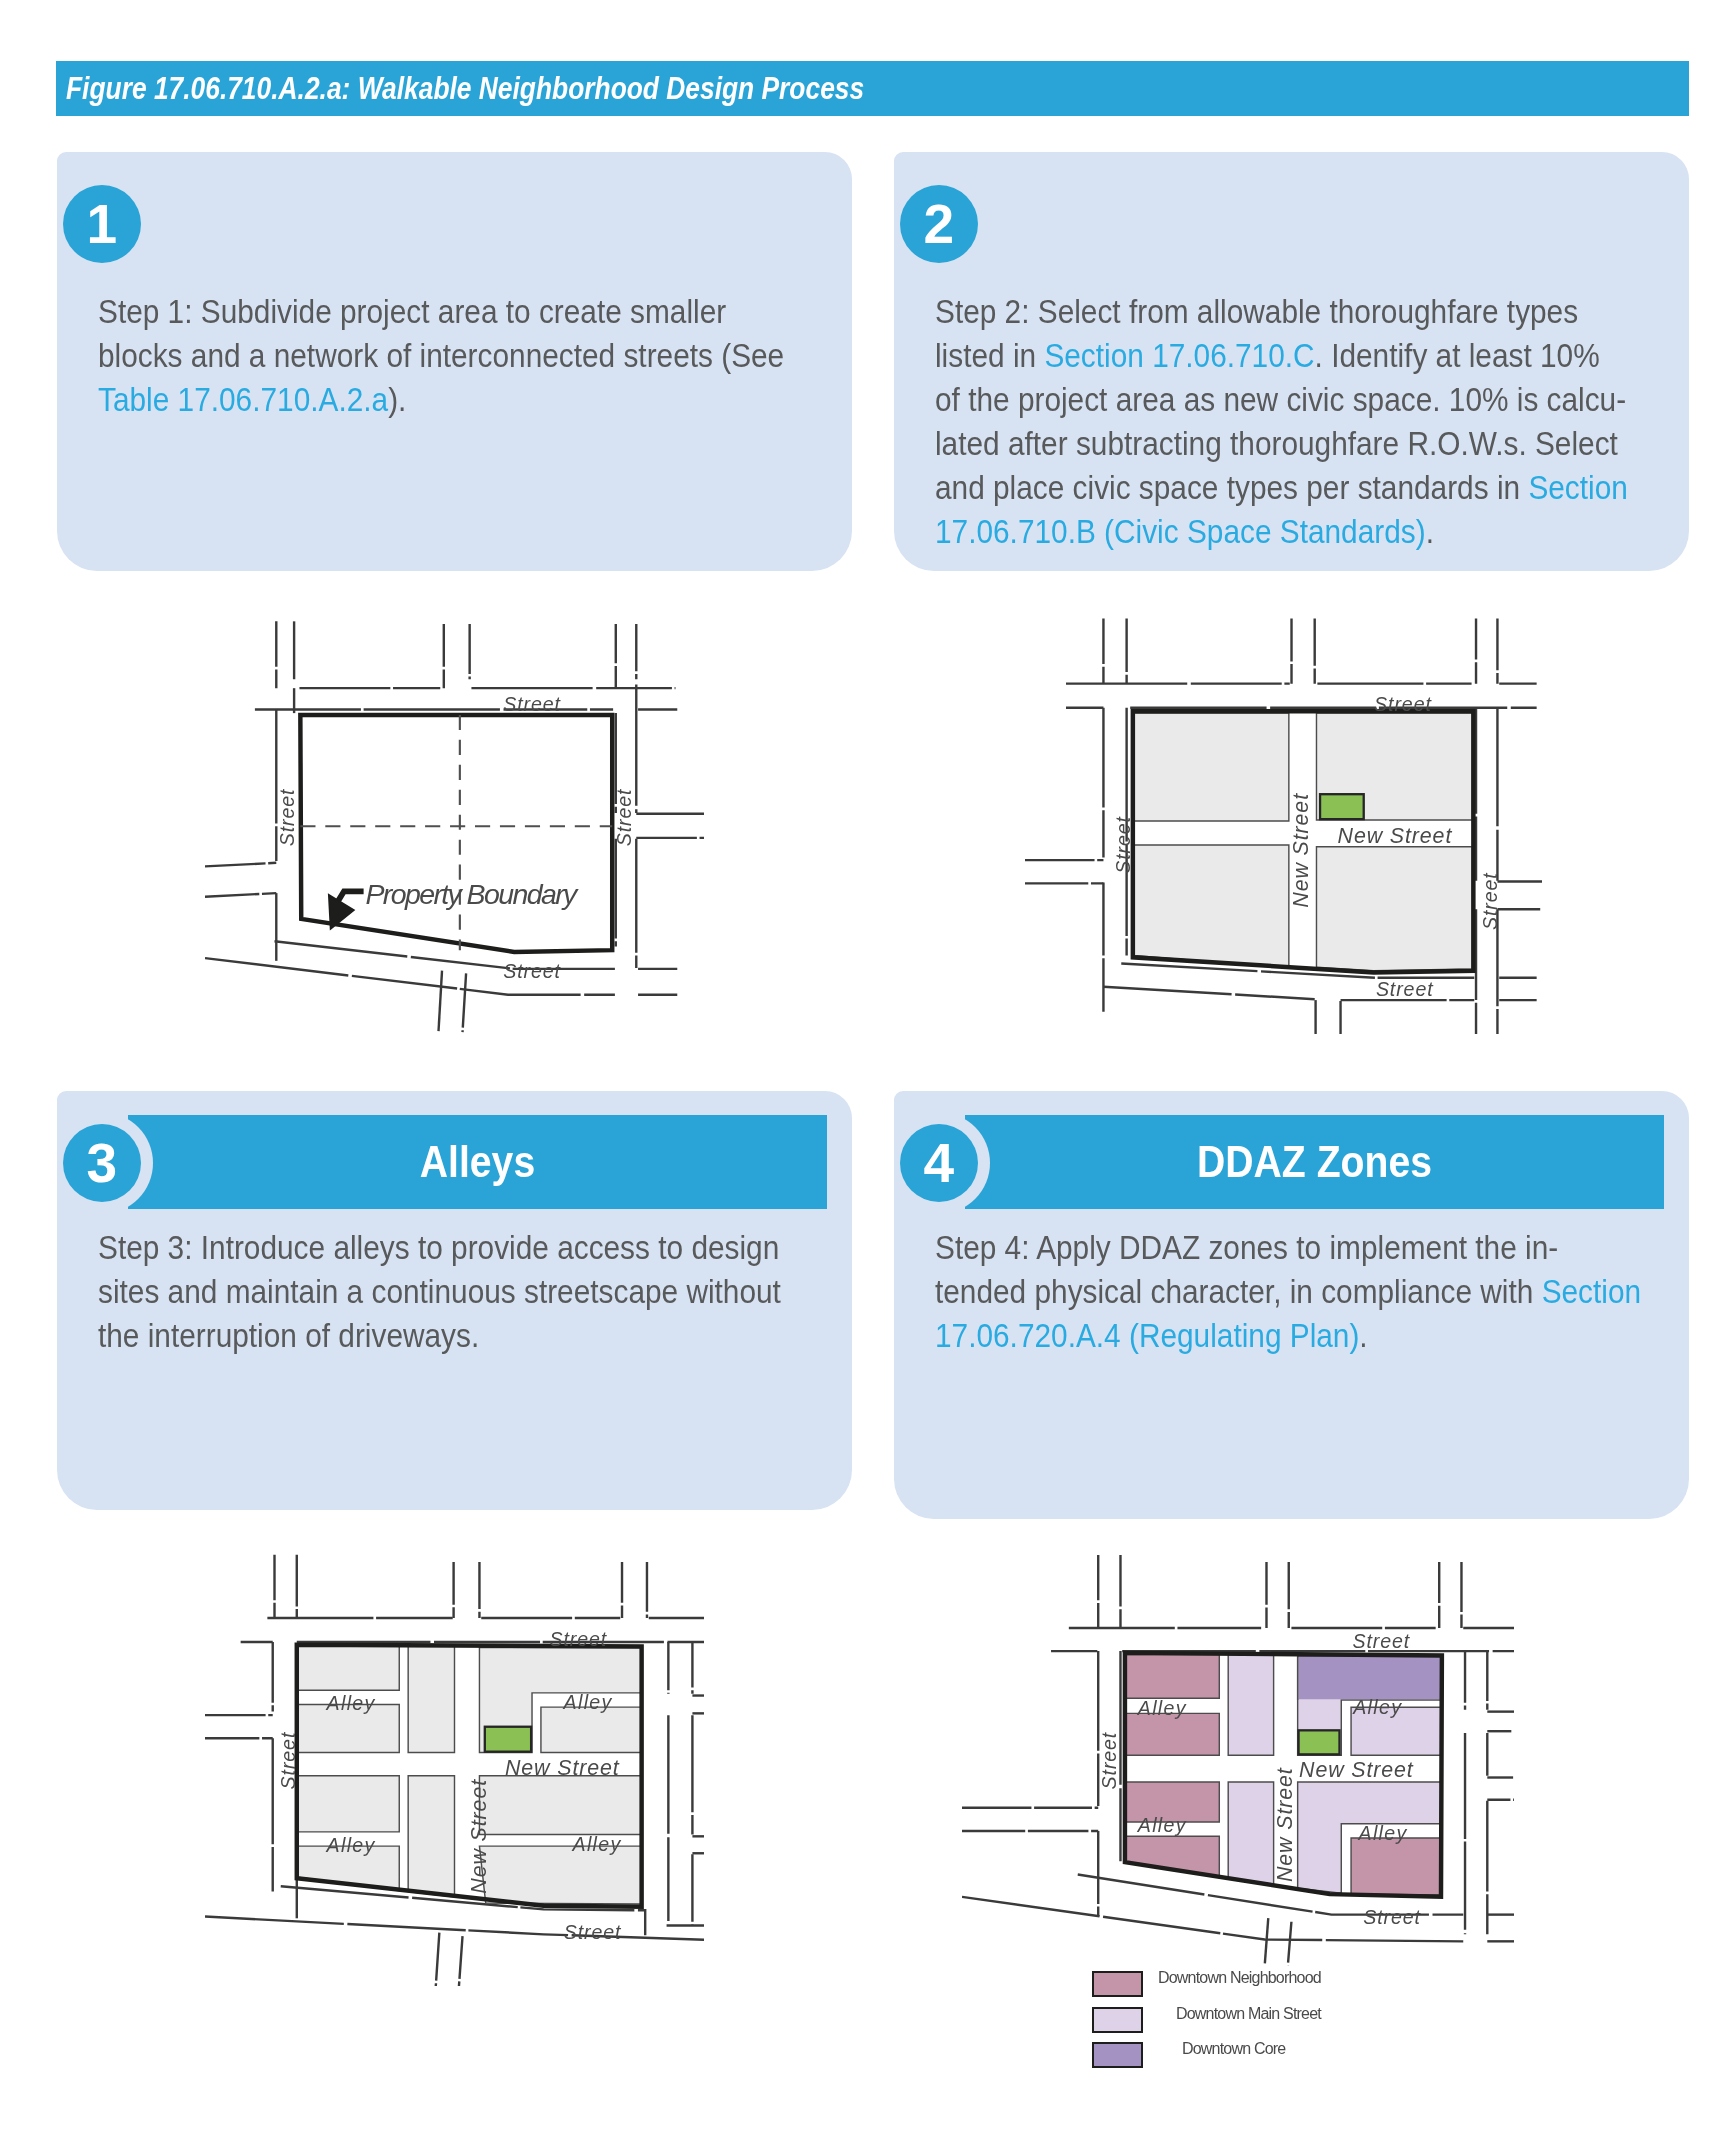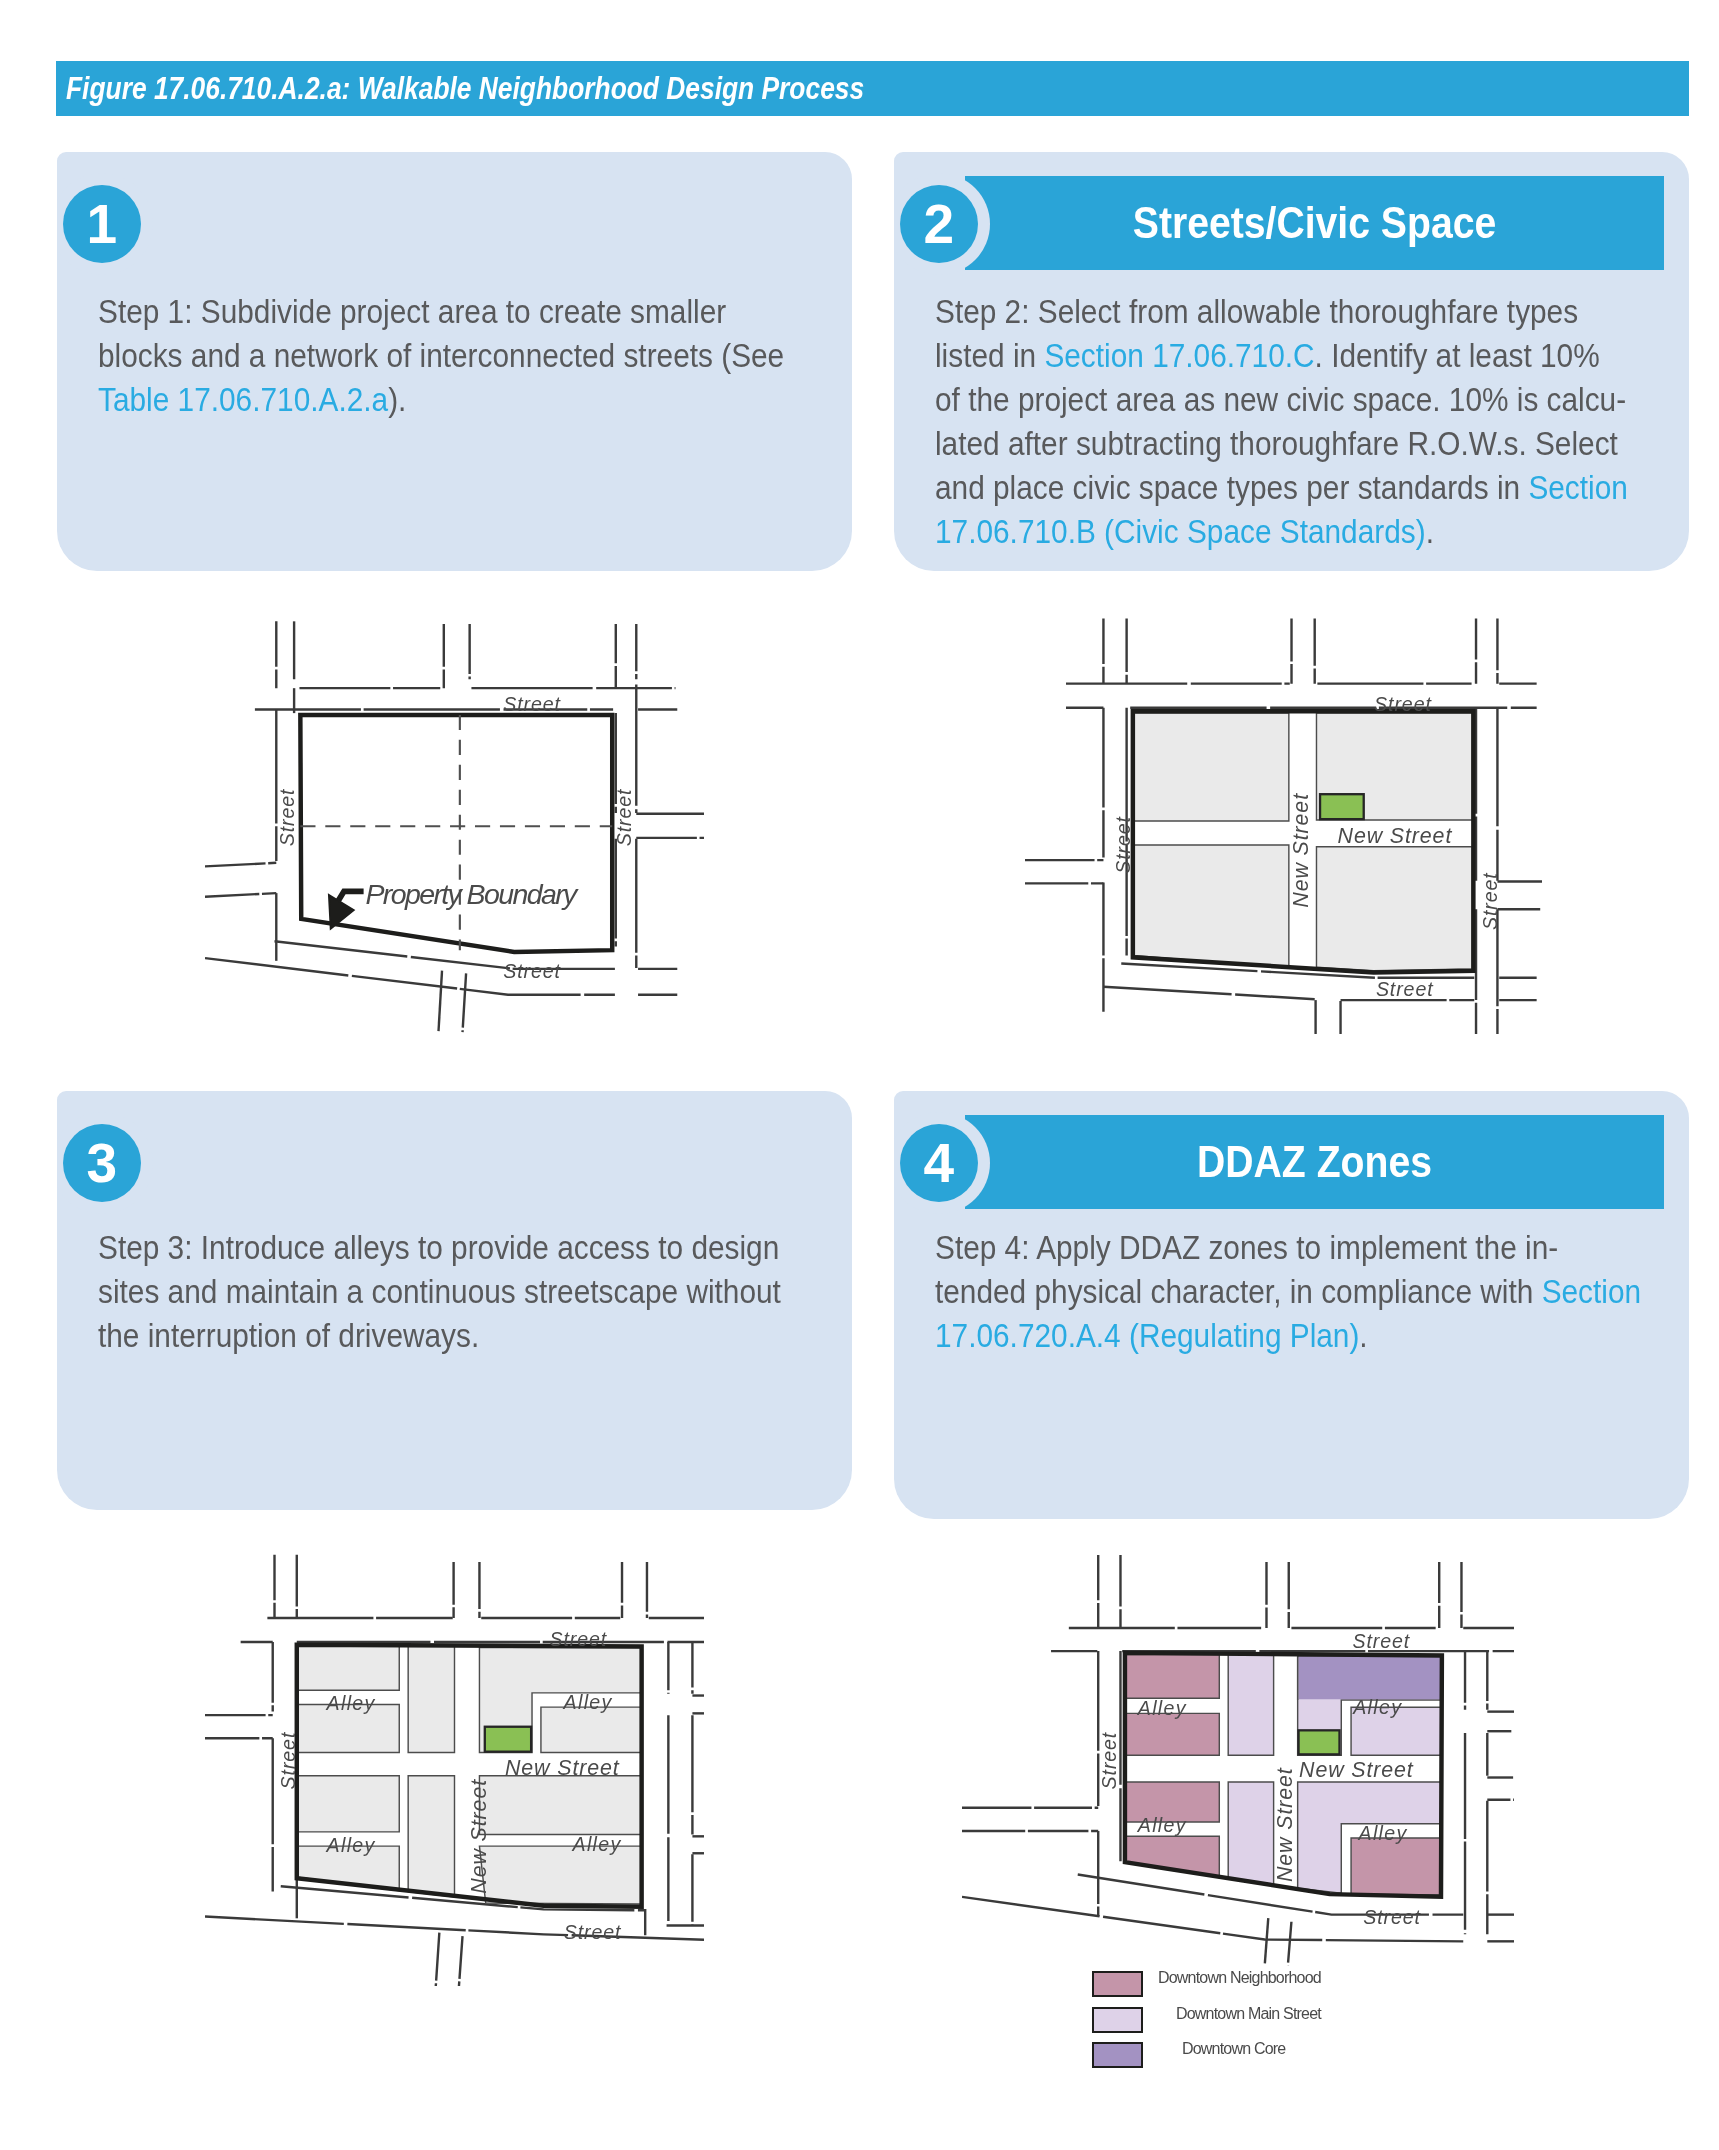--- a/index.html
+++ b/index.html
@@ -30,32 +30,32 @@
 
 
 <div class="notch"></div>
     <div class="badge">1</div>
 
 <div class="body" style="top:137px;">Step 1: Subdivide project area to create smaller<br>blocks and a network of interconnected streets (See<br><a>Table 17.06.710.A.2.a</a>).</div>
 </div>
 
 <div class="abs card" style="left:894px;top:152px;width:795px;height:419px;">
 
-<div class="hbar">
-      <div class="htxt" style="">Streets/Civic Space</div>
-    </div>
 
 <div class="notch"></div>
     <div class="badge">2</div>
 
 <div class="body" style="top:137px;">Step 2: Select from allowable thoroughfare types<br>listed in <a>Section 17.06.710.C</a>. Identify at least 10%<br>of the project area as new civic space. 10% is calcu-<br>lated after subtracting thoroughfare R.O.W.s. Select<br>and place civic space types per standards in <a>Section</a><br><a>17.06.710.B (Civic Space Standards)</a>.</div>
 </div>
 
 <div class="abs card" style="left:57px;top:1091px;width:795px;height:419px;">
 
+<div class="hbar">
+      <div class="htxt" style="">Alleys</div>
+    </div>
 
 <div class="notch"></div>
     <div class="badge">3</div>
 
 <div class="body" style="top:134px;">Step 3: Introduce alleys to provide access to design<br>sites and maintain a continuous streetscape without<br>the interruption of driveways.</div>
 </div>
 
 <div class="abs card" style="left:894px;top:1091px;width:795px;height:428px;">
 
 <div class="hbar">

